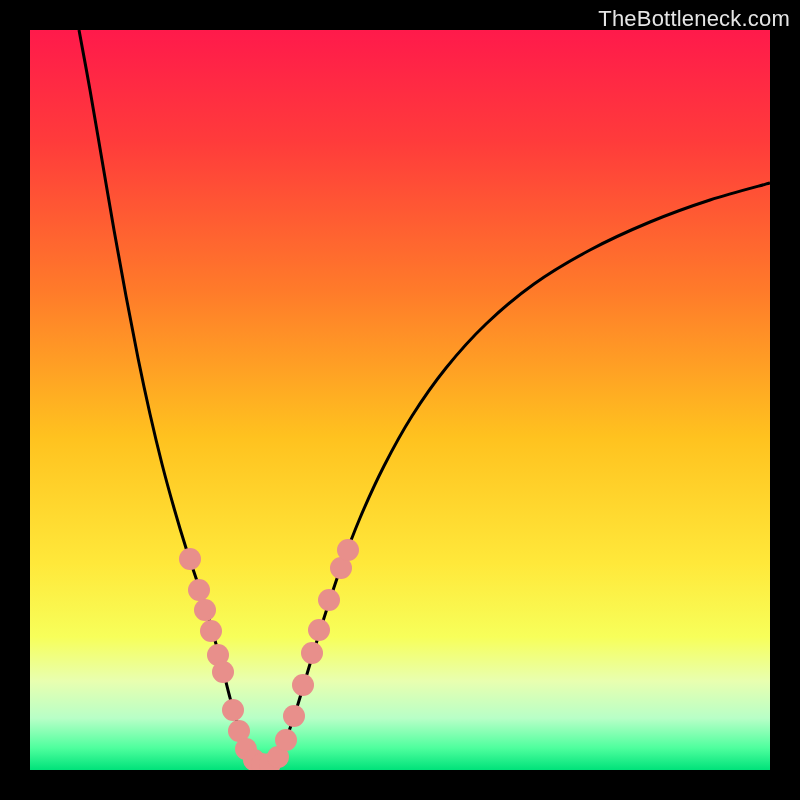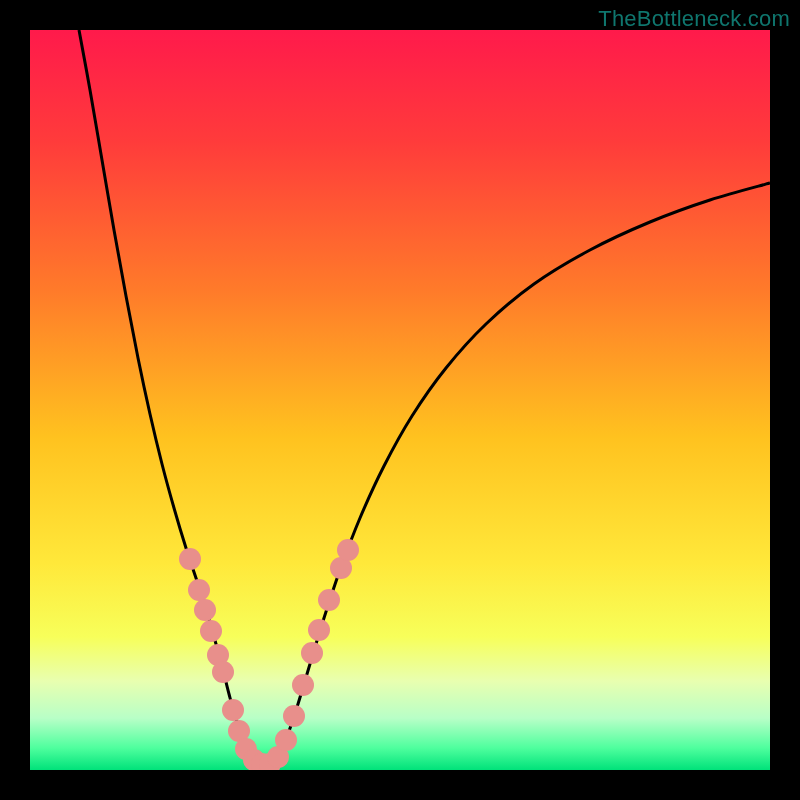--- a/index.html
+++ b/index.html
@@ -21,21 +21,21 @@
     left: 30px;
     top: 30px;
     width: 740px;
     height: 740px;
     overflow: hidden;
   }
   .watermark {
     position: absolute;
     top: 6px;
     right: 10px;
-    color: #0f766e;
+    color: #e5e5e5;
     font-size: 22px;
     font-weight: 500;
     letter-spacing: 0.2px;
     user-select: none;
   }
   svg.curves {
     position: absolute;
     inset: 0;
   }
 </style>

